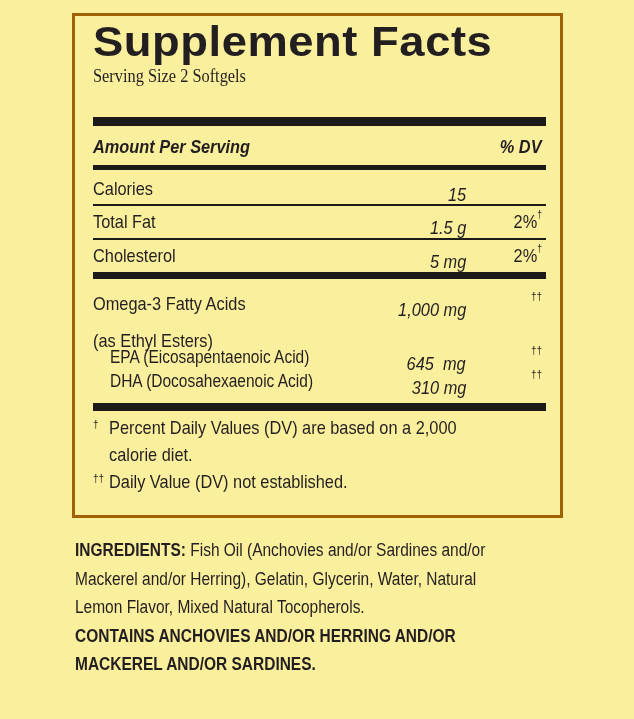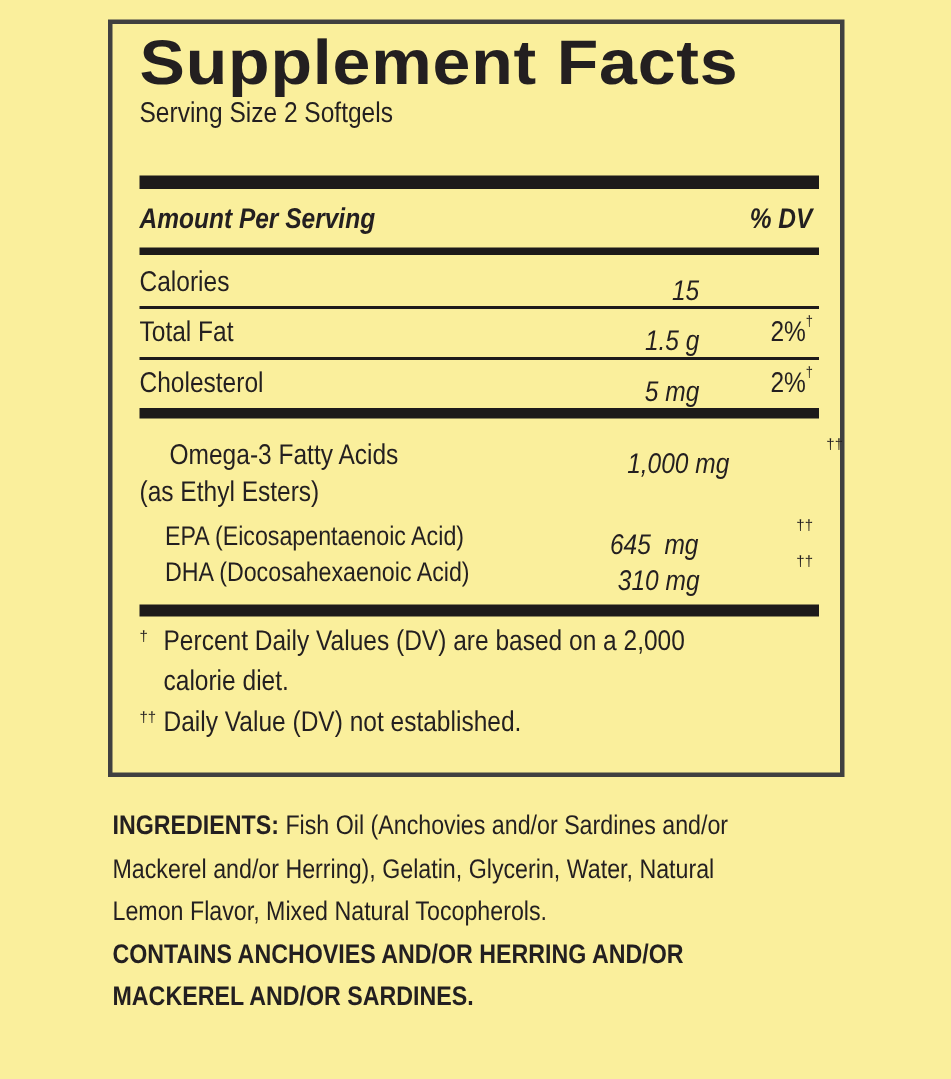--- a/index.html
+++ b/index.html
@@ -2,28 +2,28 @@
 <html><head>
 <meta charset="utf-8">
 <style>
   html, body { margin:0; padding:0; }
   body {
     width:634px; height:719px; background:#faef9c; position:relative; overflow:hidden;
     font-family:"Liberation Sans", sans-serif; color:#231f20;
   }
   .box {
     position:absolute; left:72px; top:13px; width:485px; height:499px;
-    border:3px solid #404040;
+    border:3px solid #a16207;
   }
   .title {
     position:absolute; left:18px; top:2px; font-size:42px; font-weight:bold;
     letter-spacing:0.5px; font-family:"Liberation Sans", sans-serif; transform:scaleX(1.08); transform-origin:left top;
   }
   .cond { transform:scaleX(0.86); transform-origin:left top; white-space:nowrap; display:inline-block; }
-  .serv { position:absolute; left:18px; font-size:19px; }
+  .serv { position:absolute; left:18px; font-size:19px;font-family:Liberation Serif, serif; }
   .bar { position:absolute; left:18px; width:453px; background:#1d1a1a; }
   .row { position:absolute; left:18px; width:453px; height:24px; font-size:19px; }
   .row .lbl { position:absolute; left:0; top:0; }
   .row .amt { position:absolute; right:80px; top:6px; text-align:right; white-space:nowrap;font-style:italic; }
   .row .dv { position:absolute; right:4px; top:0; text-align:center; white-space:nowrap; }
   .amtc { transform:scaleX(0.86); transform-origin:right top; display:inline-block; }
   sup { font-size:10px; vertical-align:top; position:relative; top:-2px; }
   .hdr { font-weight:bold;font-style:italic; }
   .foot { position:absolute; left:18px; font-size:19px; }
   .ingr { position:absolute; left:75px; top:536px; width:520px; font-size:18px; line-height:28.5px; }
@@ -61,26 +61,26 @@
   <div class="bar" style="top:222px;height:1.5px;"></div>
 
   <div class="row" style="top:229px;">
     <span class="lbl cond">Cholesterol</span>
     <span class="amt"><span class="amtc">5 mg</span></span>
     <span class="dv"><span class="amtc"><span>2%</span><sup>†</sup></span></span>
   </div>
 
   <div class="bar" style="top:256px;height:7px;"></div>
 
-  <div class="row" style="top:277px;margin-left:20px;">
+  <div class="row" style="top:277px;">
     <span class="lbl cond">Omega-3 Fatty Acids</span>
     <span class="amt"><span class="amtc">1,000 mg</span></span>
     <span class="dv"><sup>††</sup></span>
   </div>
-  <div class="row" style="top:302px;text-align:right;">
+  <div class="row" style="top:314px;text-align:right;">
     <span class="lbl cond">(as Ethyl Esters)</span>
   </div>
   <div class="row" style="top:331px;">
     <span class="lbl cond" style="left:17px;font-size:18px;">EPA (Eicosapentaenoic Acid)</span>
     <span class="amt"><span class="amtc" style="white-space:pre;">645  mg</span></span>
     <span class="dv"><sup>††</sup></span>
   </div>
   <div class="row" style="top:355px;">
     <span class="lbl cond" style="left:17px;font-size:18px;">DHA (Docosahexaenoic Acid)</span>
     <span class="amt"><span class="amtc">310 mg</span></span>

